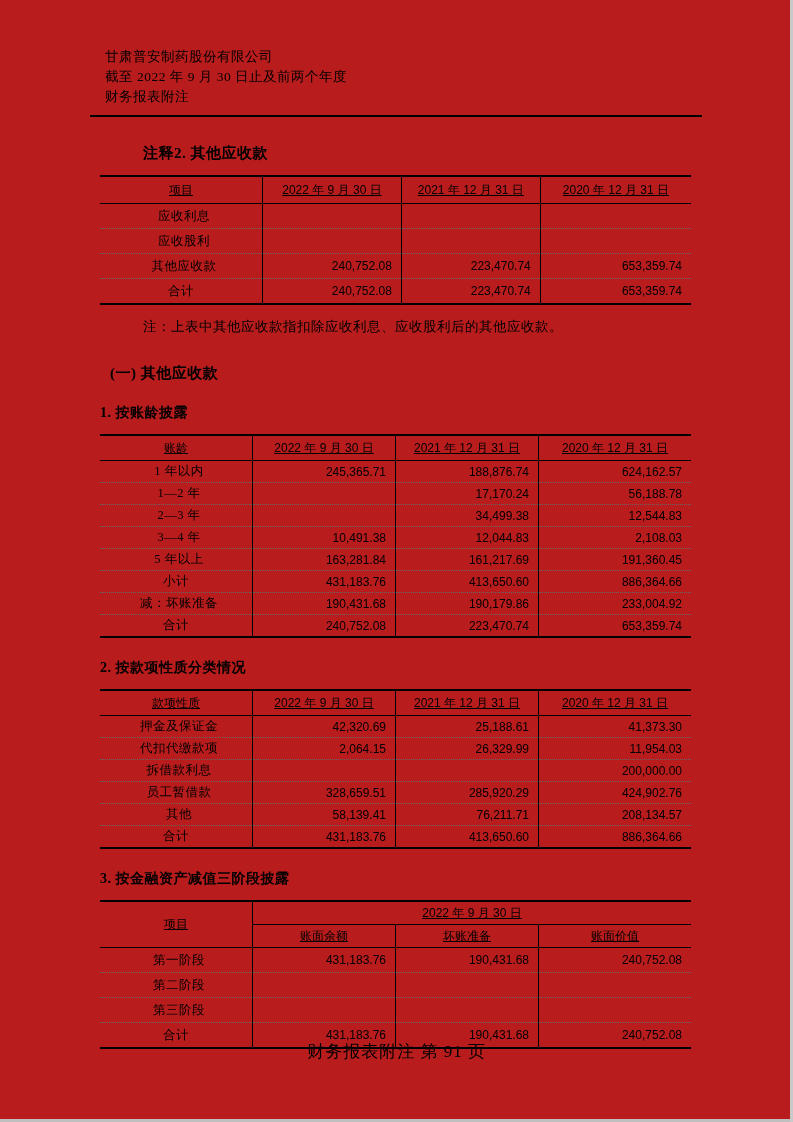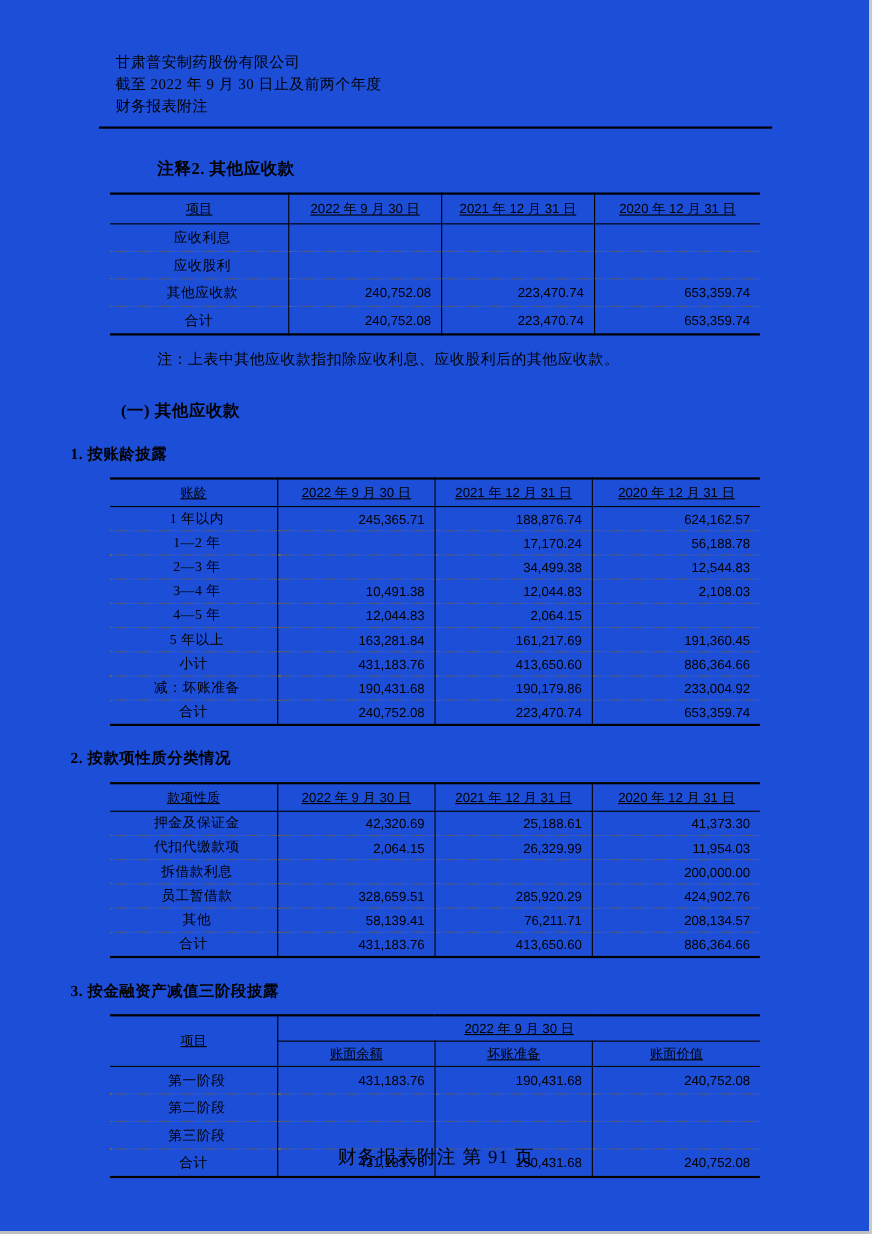--- a/index.html
+++ b/index.html
@@ -1,41 +1,41 @@
 <!DOCTYPE html>
 <html lang="zh"><head>
 <meta charset="utf-8">
 <style>
   html,body { margin:0; padding:0; background:#ffffff; }
   .page {
     position: relative;
     width: 793px;
     height: 1122px;
-    background: #1d4ed8;
+    background: #b91c1c;
     color: #000;
     font-family: "Liberation Serif", "DejaVu Serif", serif;
     overflow: hidden;
     box-shadow: inset -3px 0 0 #c9c9c9, inset 0 -3px 0 #bfbfbf;
   }
   .doc-header {
     padding-top: 47px;
     margin-left: 105px;
     font-size: 13.5px;
     line-height: 20px;
     letter-spacing: 0.5px;
   }
   .header-rule {
     border: none;
     border-top: 2px solid #000;
     margin: 8px 0 0 90px;
     width: 612px;
   }
   .note-title  { margin: 27px 0 0 143px; font-size: 15px; font-weight: 700; letter-spacing: 0.5px; }
   .sec-title   { margin: 28px 0 0 110px; font-size: 15px; font-weight: 700; letter-spacing: 0.5px; }
-  .sub-title   { margin: 21px 0 0 64px; font-size: 14px; font-weight: 700; letter-spacing: 0.5px; }
+  .sub-title   { margin: 21px 0 0 100px; font-size: 14px; font-weight: 700; letter-spacing: 0.5px; }
   .note-text   { margin: 13px 0 0 143px; font-size: 13.5px; letter-spacing: 0.5px; }
 
   table.fin {
     margin: 12px 0 0 100px;
     width: 591px;
     border-collapse: collapse;
     table-layout: fixed;
     border-top: 2px solid #000;
     border-bottom: 2px solid #000;
   }
@@ -181,26 +181,20 @@
           <td class="lbl">2—3 年</td>
           <td class="num"></td>
           <td class="num">34,499.38</td>
           <td class="num">12,544.83</td>
         </tr>
         <tr>
           <td class="lbl">3—4 年</td>
           <td class="num">10,491.38</td>
           <td class="num">12,044.83</td>
           <td class="num">2,108.03</td>
-        </tr>
-        <tr>
-          <td class="lbl">4—5 年</td>
-          <td class="num">12,044.83</td>
-          <td class="num">2,064.15</td>
-          <td class="num"></td>
         </tr>
         <tr>
           <td class="lbl">5 年以上</td>
           <td class="num">163,281.84</td>
           <td class="num">161,217.69</td>
           <td class="num">191,360.45</td>
         </tr>
         <tr>
           <td class="lbl ctr">小计</td>
           <td class="num">431,183.76</td>

